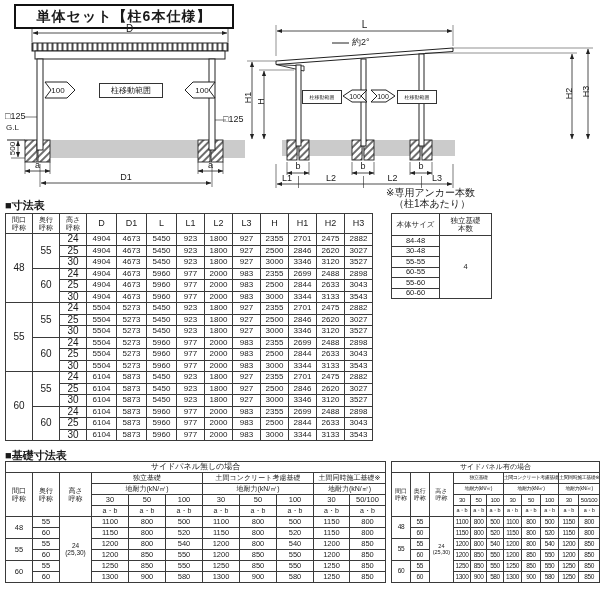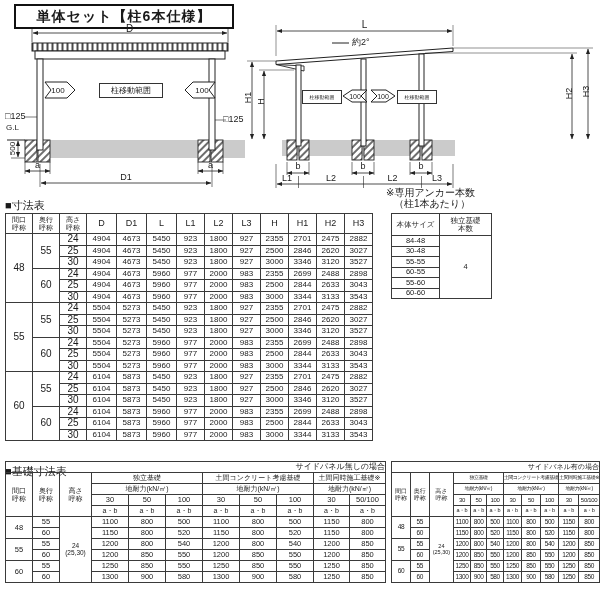--- a/index.html
+++ b/index.html
@@ -7,21 +7,21 @@
        font-family:"Liberation Sans","DejaVu Sans",sans-serif;overflow:hidden;}
   .abs{position:absolute;}
   .ctr{display:flex;align-items:center;justify-content:center;text-align:center;}
   table{border-collapse:collapse;table-layout:fixed;}
   th,td{border:1px solid #3a3a3a;text-align:center;vertical-align:middle;padding:0;
         font-weight:normal;overflow:hidden;line-height:1.05;}
   
   #titlebox{left:14px;top:4px;width:216px;height:21px;border:2px solid #111;
             font-size:14px;font-weight:bold;letter-spacing:1px;}
   
-  .sect{font-size:11px;font-weight:normal;}
+  .sect{font-size:11px;font-weight:bold;}
   
   .dlab{font-size:9px;}
   .dlab10{font-size:10px;}
   .dlab8{font-size:8px;}
   .rot{transform:rotate(-90deg);transform-origin:center;}
   .rngbox{border:1px solid #333;background:#fff;font-size:8px;letter-spacing:0;}
   .rngbox.sm{font-size:5px;}
   
   .dim tr{height:11px;}
   .dim tr:first-child{height:20px;}
@@ -29,21 +29,21 @@
   .hc{font-size:9px;}
   .wl{font-size:10px;}
   .dv{font-size:8px;}
   
   .anc tr{height:10.5px;}
   .anc tr:first-child{height:22px;}
   .anc th{font-size:7.5px;white-space:pre-line;}
   .anc td{font-size:7.5px;}
   
   .ft tr{height:11px;}
-  .f-title{font-size:8px;text-align:right;}
+  .f-title{font-size:8px;}
   .f-g{font-size:7px;white-space:nowrap;}
   .f-s{font-size:7px;white-space:nowrap;}
   .f-n{font-size:7.5px;}
   .f-ab{font-size:7px;}
   .f-v{font-size:7.5px;}
   .f-hl{font-size:7px;white-space:pre-line;}
   .f-hv{font-size:6.5px;white-space:pre-line;}
   .ft.small .f-title{font-size:7px;}
   .ft.small .f-g{font-size:5px;letter-spacing:-0.5px;}
   .ft.small .f-s{font-size:5px;letter-spacing:-0.4px;}
@@ -518,21 +518,21 @@
       </tr>
       <tr>
         <td>55-60</td>
       </tr>
       <tr>
         <td>60-60</td>
       </tr>
     </tbody>
   </table>
 
-<div class="abs sect" style="left:5px;top:464px;">■基礎寸法表</div>
+<div class="abs sect" style="left:5px;top:448px;">■基礎寸法表</div>
 
 <table class="abs ft" style="left:5px;top:461px;">
   <colgroup>
     <col style="width:27px">
       <col style="width:27px">
       <col style="width:32px">
     <col style="width:37px">
       <col style="width:37px">
       <col style="width:37px">
     <col style="width:37px">

